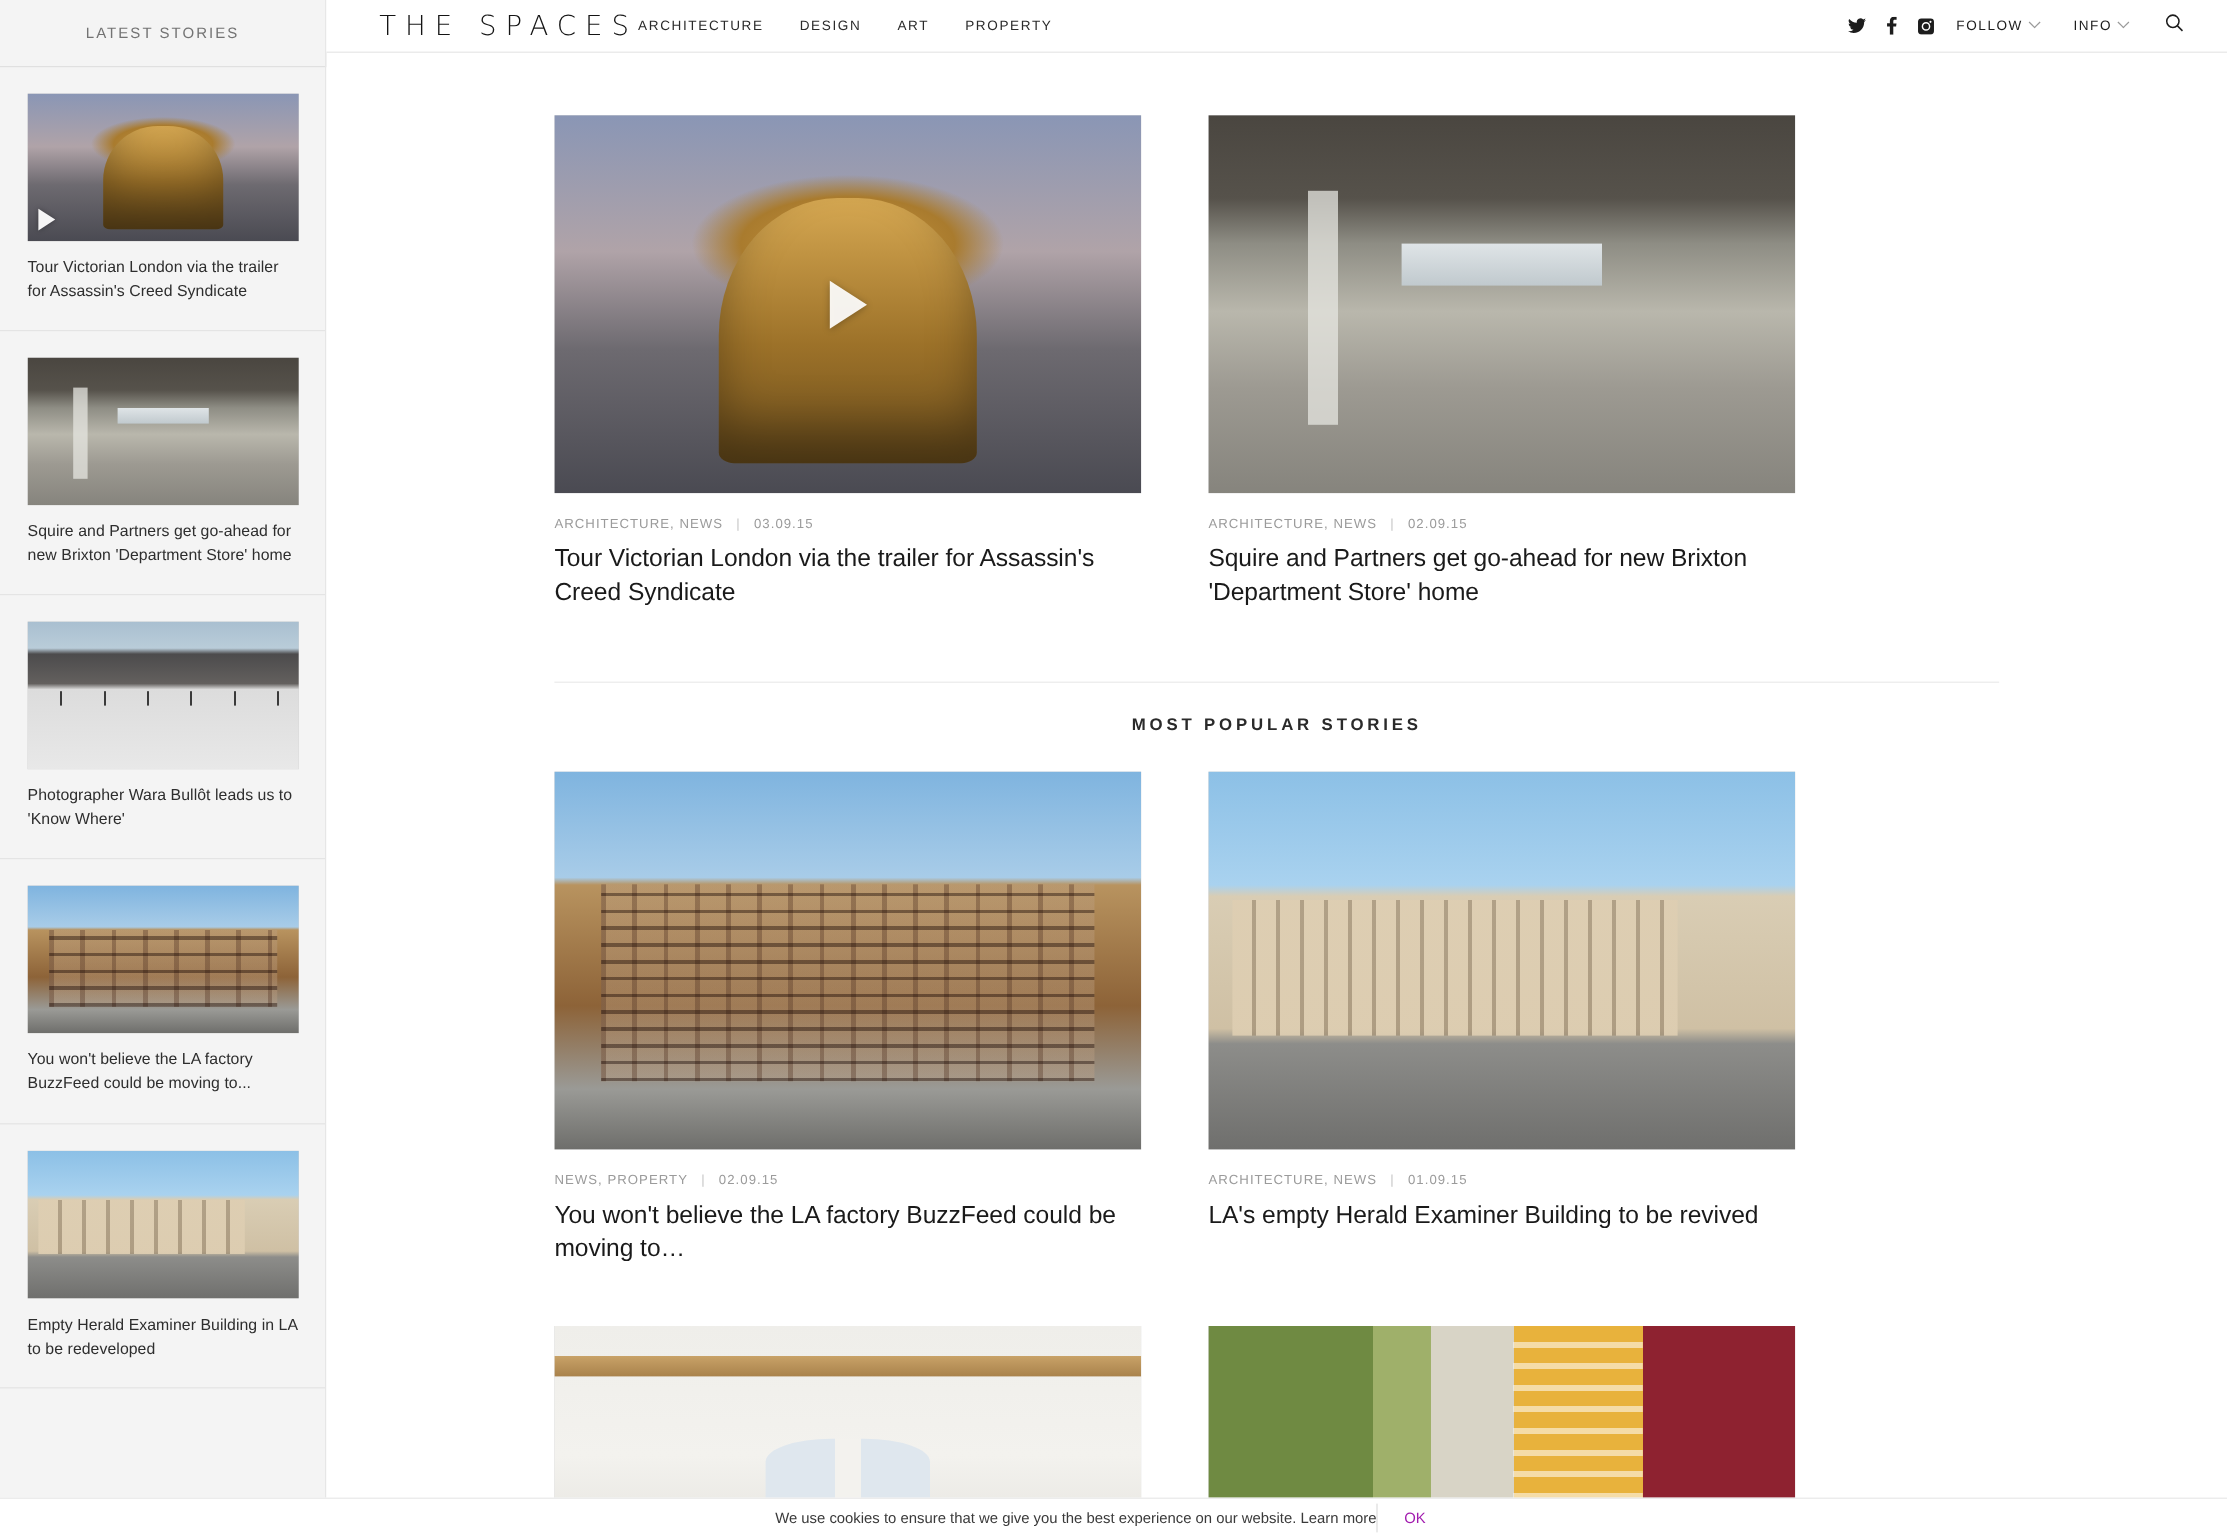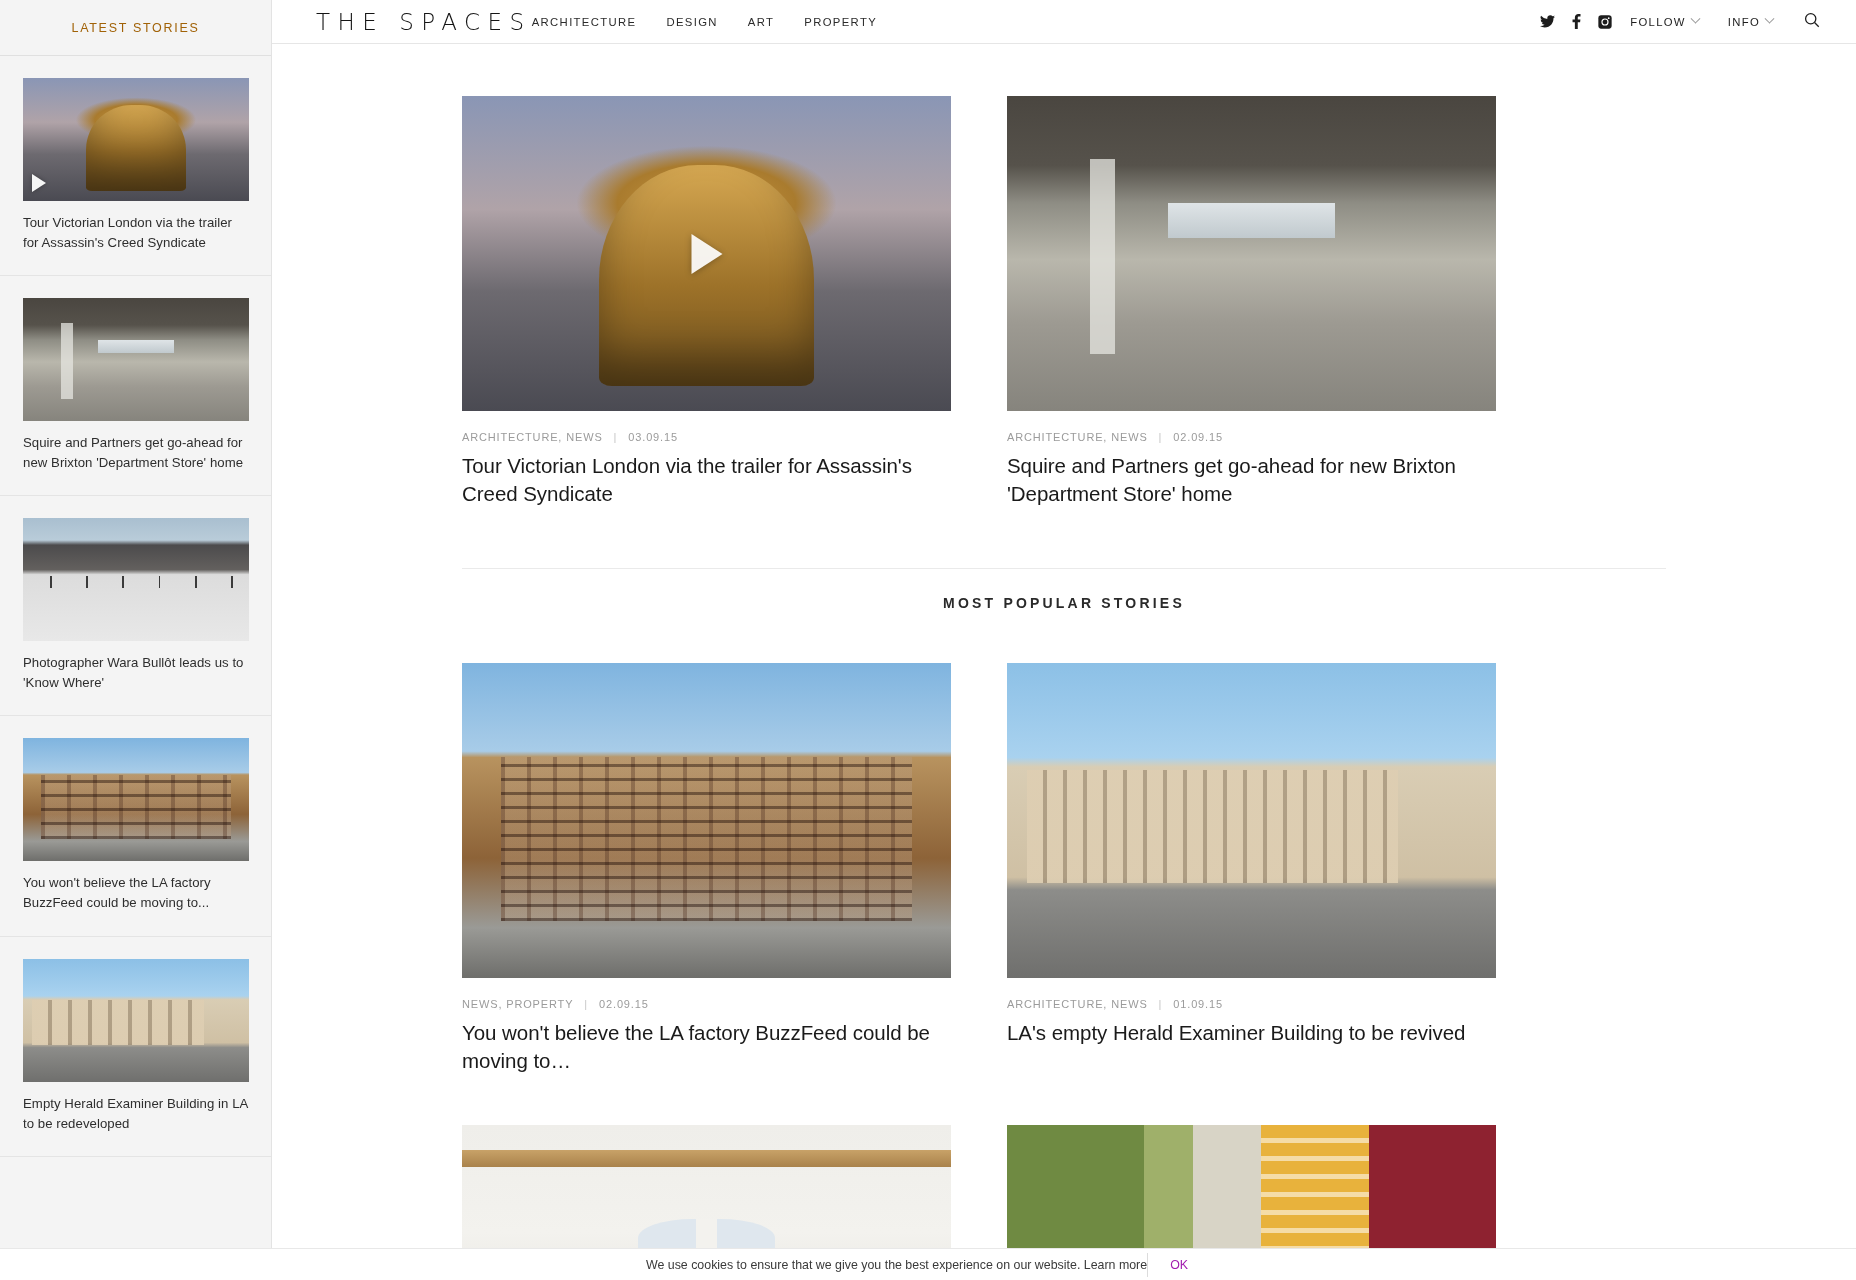--- a/index.html
+++ b/index.html
@@ -19,21 +19,21 @@
     border-right: 1px solid #e3e3e3;
     overflow: hidden;
   }
   #sidebar-header {
     height: 56px;
     display: flex; align-items: center; justify-content: center;
     border-bottom: 1px solid #e0e0e0;
     background: #f4f4f4;
   }
   #sidebar-header .label {
-    font-size: 12.5px; letter-spacing: 1.7px; color: #a16207;
+    font-size: 12.5px; letter-spacing: 1.7px; color: #737373;
     font-weight: 400;
   }
   .side-item {
     padding: 22px 23px 22px 23px;
     border-bottom: 1px solid #e4e4e4;
   }
   .side-thumb-wrap {
     position: relative; width: 226px; height: 123px;
     overflow: hidden; background: #ccc;
   }
@@ -140,21 +140,21 @@
   }
   .section-divider {
     margin: 59px 190px 0 190px;
     height: 1px; background: #eaeaea;
   }
   .section-title {
     text-align: center;
     margin-top: 26px;
     font-size: 14px; letter-spacing: 3.2px; color: #2a2a2a;
   }
-  .row2 { margin-top: 52px; }
+  .row2 { margin-top: 32px; }
   .row3 { margin-top: 50px; }
   .row3 .card-img { height: 180px; }
 
   
   #cookiebar {
     position: absolute; left: 0; bottom: 0;
     width: 1856px; height: 32px;
     background: #ffffff;
     border-top: 1px solid #e8e8e8;
     display: flex; align-items: center; justify-content: center;

